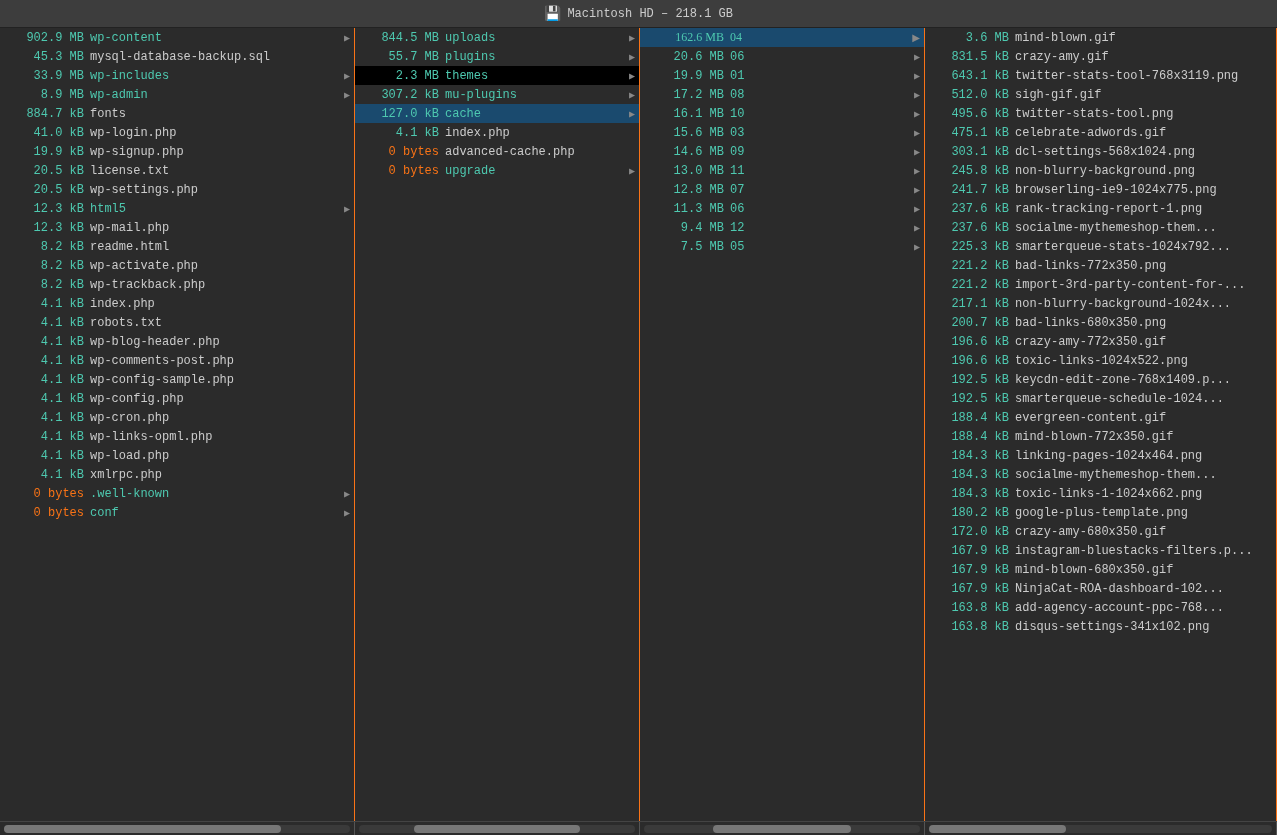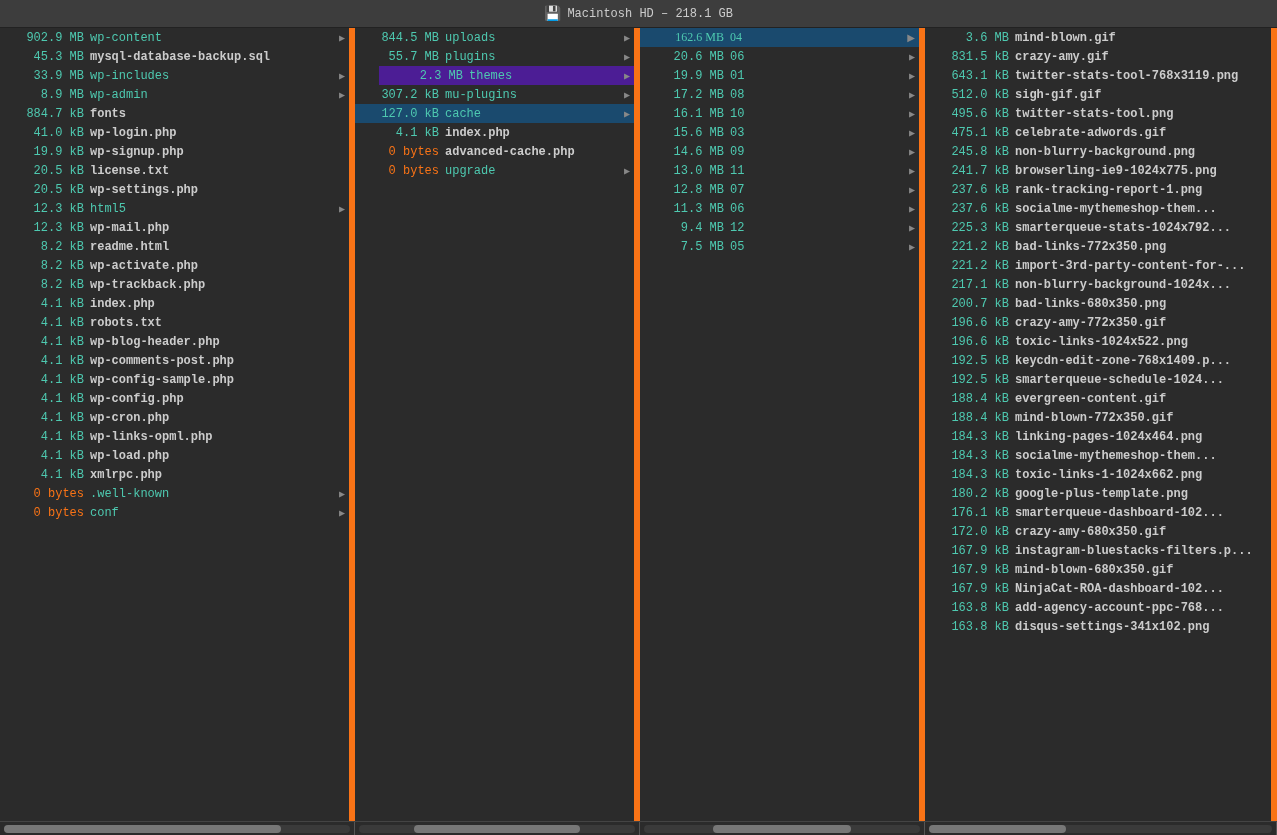--- a/index.html
+++ b/index.html
@@ -30,21 +30,21 @@
       font-size: 14px;
     }
 
     .columns-container {
       display: flex;
       height: calc(835px - 28px - 14px);
       overflow: hidden;
     }
 
     .column {
-      border-right: 6px solid #f97316;
+      border-right: 1px solid #f97316;
       overflow-y: auto;
       overflow-x: hidden;
       flex-shrink: 0;
     }
 
     .column::-webkit-scrollbar {
       height: 8px;
       width: 8px;
     }
     .column::-webkit-scrollbar-track {
@@ -87,21 +87,20 @@
       overflow: hidden;
       text-overflow: ellipsis;
     }
 
     .name.folder {
       color: #4ec9b0;
     }
 
     .name.file {
       color: #cccccc;
-      font-weight: bold;
     }
 
     .arrow {
       color: #888;
       margin-left: 4px;
       flex-shrink: 0;
       font-size: 10px;
     }
 
     .scrollbar-track {
@@ -263,21 +262,21 @@
       <div class="file-row">
         <span class="size">844.5 MB</span>
         <span class="name folder">uploads</span>
         <span class="arrow">▶</span>
       </div>
       <div class="file-row">
         <span class="size">55.7 MB</span>
         <span class="name folder">plugins</span>
         <span class="arrow">▶</span>
       </div>
-      <div class="file-row" style="background: #4c1d95; margin-left: 24px;">
+      <div class="file-row" style="background: #000000;">
         <span class="size">2.3 MB</span>
         <span class="name folder">themes</span>
         <span class="arrow">▶</span>
       </div>
       <div class="file-row">
         <span class="size">307.2 kB</span>
         <span class="name folder">mu-plugins</span>
         <span class="arrow">▶</span>
       </div>
       <div class="file-row" style="background: rgb(26, 74, 110);">
@@ -380,20 +379,24 @@
       </div>
       <div class="file-row">
         <span class="size">495.6 kB</span>
         <span class="name file">twitter-stats-tool.png</span>
       </div>
       <div class="file-row">
         <span class="size">475.1 kB</span>
         <span class="name file">celebrate-adwords.gif</span>
       </div>
       <div class="file-row">
+        <span class="size">303.1 kB</span>
+        <span class="name file">dcl-settings-568x1024.png</span>
+      </div>
+      <div class="file-row">
         <span class="size">245.8 kB</span>
         <span class="name file">non-blurry-background.png</span>
       </div>
       <div class="file-row">
         <span class="size">241.7 kB</span>
         <span class="name file">browserling-ie9-1024x775.png</span>
       </div>
       <div class="file-row">
         <span class="size">237.6 kB</span>
         <span class="name file">rank-tracking-report-1.png</span>
@@ -454,24 +457,20 @@
         <span class="size">184.3 kB</span>
         <span class="name file">socialme-mythemeshop-them...</span>
       </div>
       <div class="file-row">
         <span class="size">184.3 kB</span>
         <span class="name file">toxic-links-1-1024x662.png</span>
       </div>
       <div class="file-row">
         <span class="size">180.2 kB</span>
         <span class="name file">google-plus-template.png</span>
-      </div>
-      <div class="file-row">
-        <span class="size">176.1 kB</span>
-        <span class="name file">smarterqueue-dashboard-102...</span>
       </div>
       <div class="file-row">
         <span class="size">172.0 kB</span>
         <span class="name file">crazy-amy-680x350.gif</span>
       </div>
       <div class="file-row">
         <span class="size">167.9 kB</span>
         <span class="name file">instagram-bluestacks-filters.p...</span>
       </div>
       <div class="file-row">

